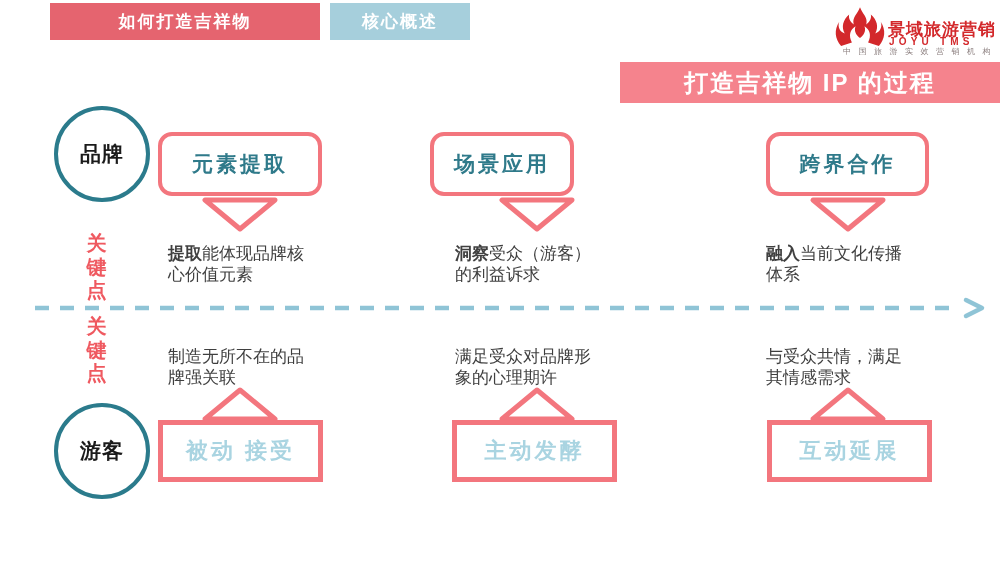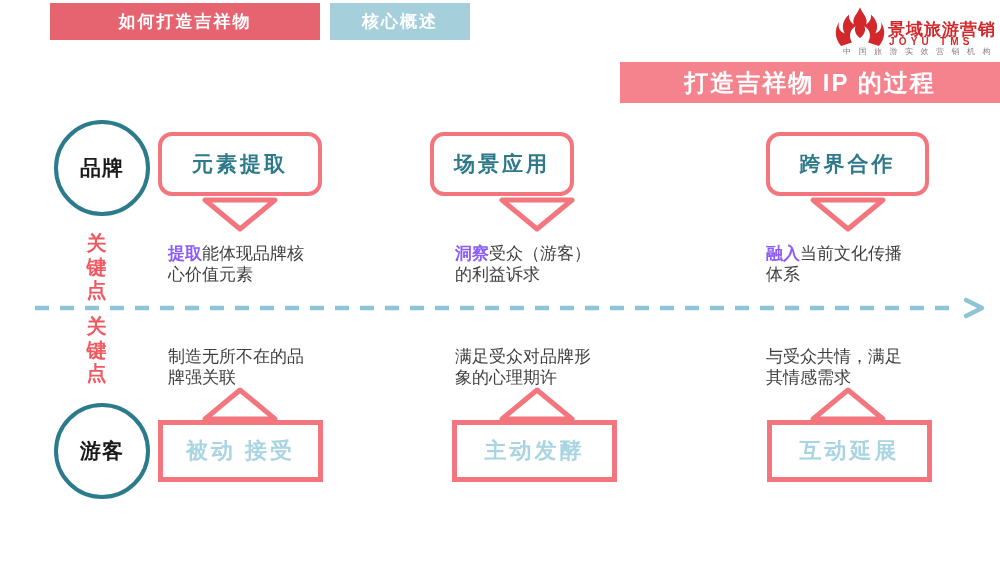--- a/index.html
+++ b/index.html
@@ -24,21 +24,21 @@
 
   
   .banner { left: 620px; top: 62px; width: 380px; height: 41px; background: #F5838D;
             display: flex; align-items: center; justify-content: center;
             color: #ffffff; font-weight: bold; font-size: 24px; letter-spacing: 2px; white-space: nowrap; }
 
   
   .circle { width: 96px; height: 96px; border-radius: 50%; background: #ffffff;
             border: 4px solid #2B7B8C; display: flex; align-items: center; justify-content: center;
             color: #1a1a1a; font-weight: bold; font-size: 21px; letter-spacing: 1px; }
-  .circle-brand   { left: 54px; top: 120px; }
+  .circle-brand   { left: 54px; top: 106px; }
   .circle-tourist { left: 54px; top: 403px; }
 
   
   .stage-box { height: 64px; top: 132px; background: #ffffff; border: 4px solid #F3767E; border-radius: 14px;
                display: flex; align-items: center; justify-content: center;
                color: #2F7A8A; font-weight: bold; font-size: 21px; letter-spacing: 3px; white-space: nowrap; }
   .sb1 { left: 158px; width: 164px; }
   .sb2 { left: 430px; width: 144px; }
   .sb3 { left: 766px; width: 163px; }
 
@@ -51,21 +51,21 @@
   .rb3 { left: 767px; width: 165px; }
 
   
   .tri { width: 80px; height: 38px; }
   .tri-down { top: 196px; }
   .tri-up   { top: 385px; }
   .t1 { left: 200px; } .t2 { left: 497px; } .t3 { left: 808px; }
 
   
   .note { width: 146px; font-size: 17px; line-height: 21px; color: #3F3F3F; word-break: break-all; }
-  .note .em { color: #8b5cf6; font-weight: bold; }
+  .note .em { color: #404040; font-weight: bold; }
   .note-top { top: 243px; }
   .note-bottom { top: 346px; }
   .n1 { left: 168px; } .n2 { left: 455px; } .n3 { left: 766px; }
 
   
   .key-label { left: 85px; width: 23px; color: #EF5960; font-weight: bold; font-size: 20px;
                line-height: 23.5px; word-break: break-all; text-align: center; }
   .key-top    { top: 232px; }
   .key-bottom { top: 315px; }
 

